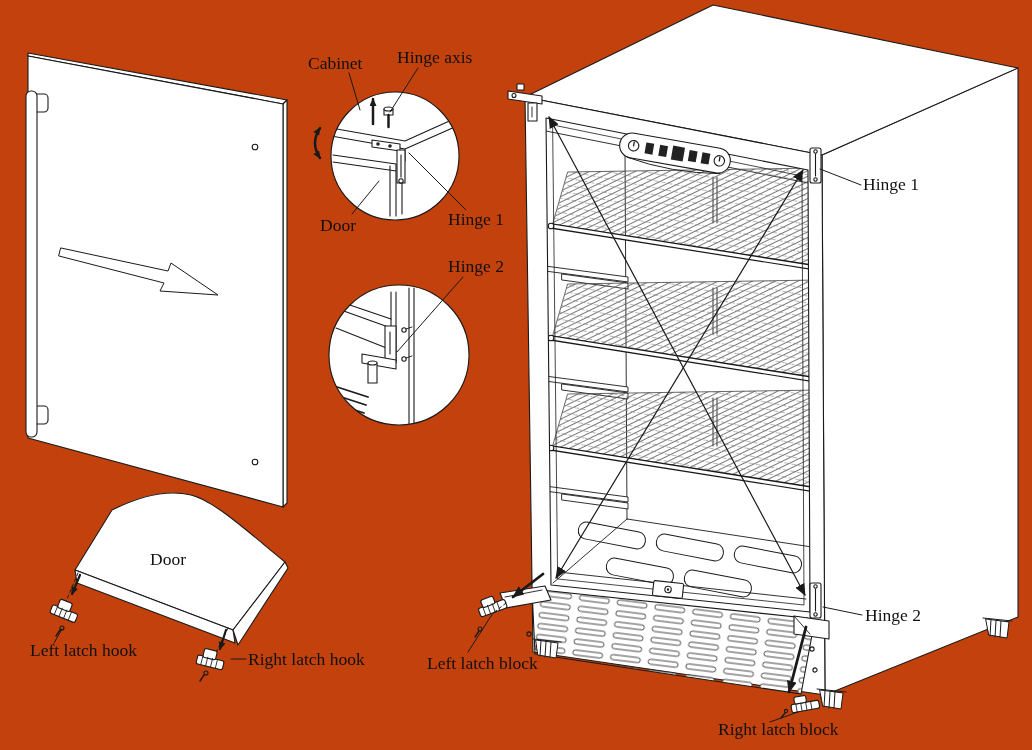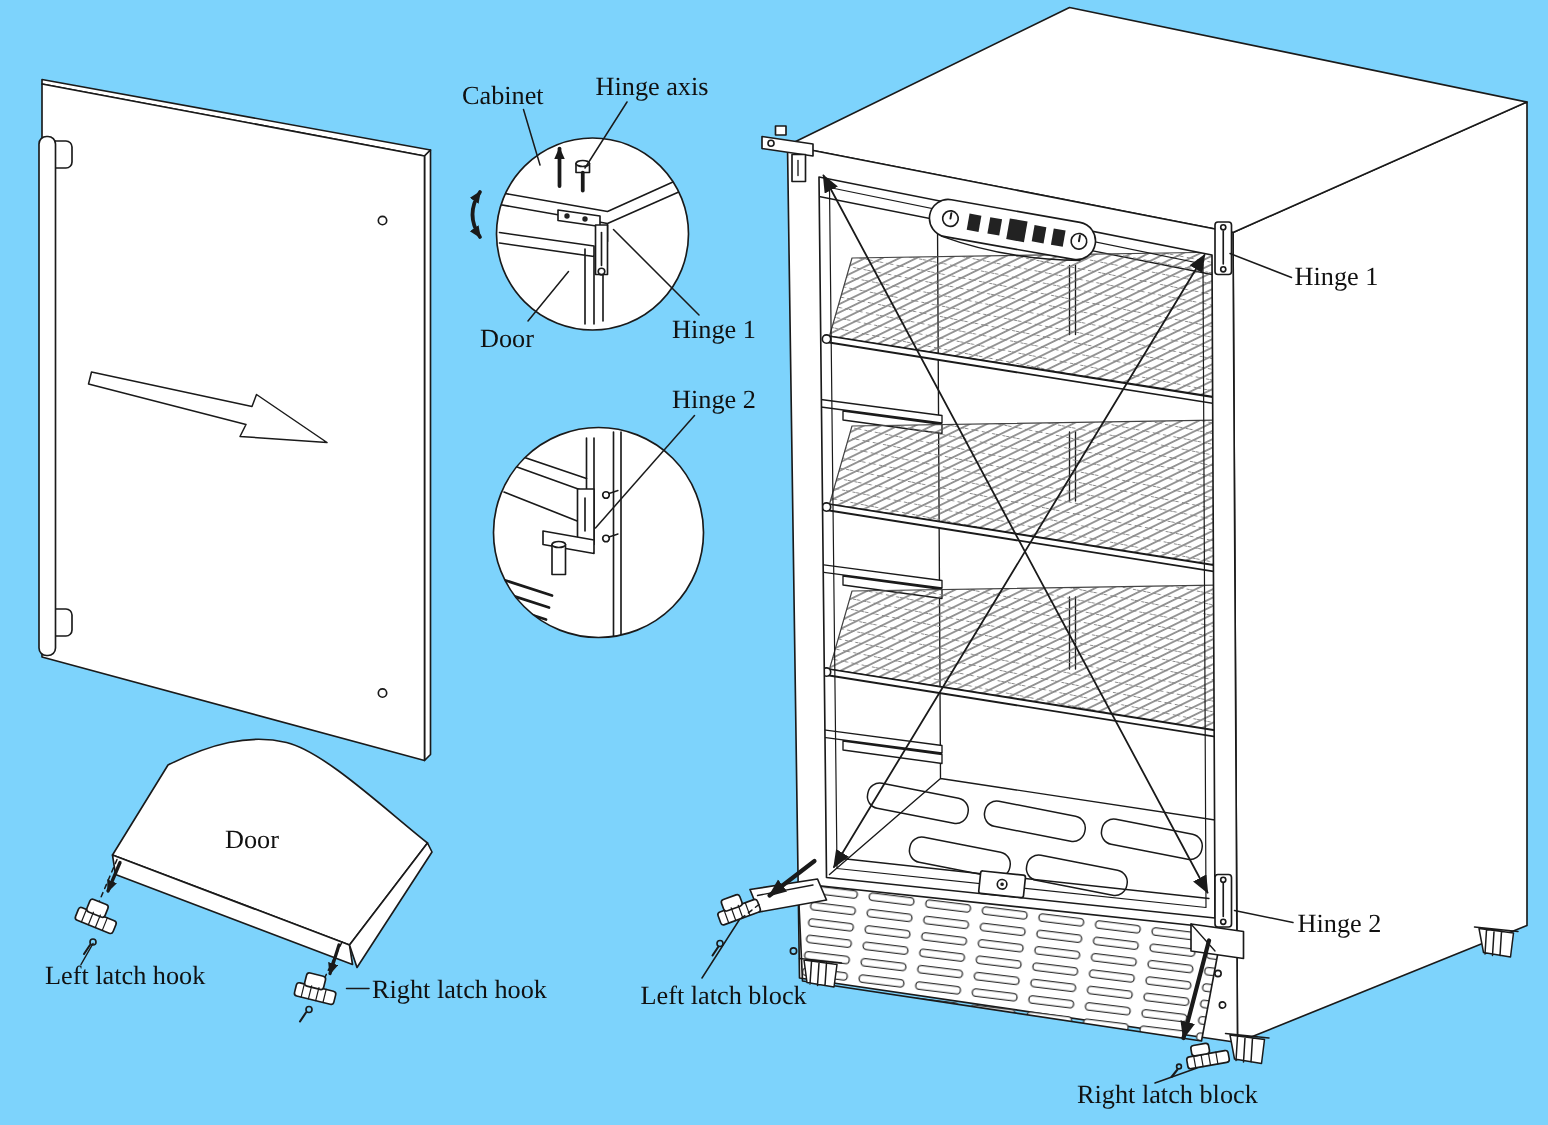--- a/index.html
+++ b/index.html
@@ -1,16 +1,16 @@
 <!DOCTYPE html>
 <html><head>
 <meta charset="utf-8">
 <style>
   html,body{margin:0;padding:0;background:#fff;}
-  .stage{position:relative;width:1032px;height:750px;background:#7dd3fc;overflow:hidden;}
+  .stage{position:relative;width:1032px;height:750px;background:#c2410c;overflow:hidden;}
   svg{display:block;}
   .lbl{font-family:"Liberation Serif","DejaVu Serif",serif;font-size:17.5px;fill:#111;}
   .ink{stroke:#1a1a1a;fill:none;stroke-linejoin:round;stroke-linecap:round;}
 </style>
 </head>
 <body>
 
 <div class="stage">
 <svg width="1032" height="750" viewBox="0 0 1032 750" xmlns="http://www.w3.org/2000/svg">
   <defs>

